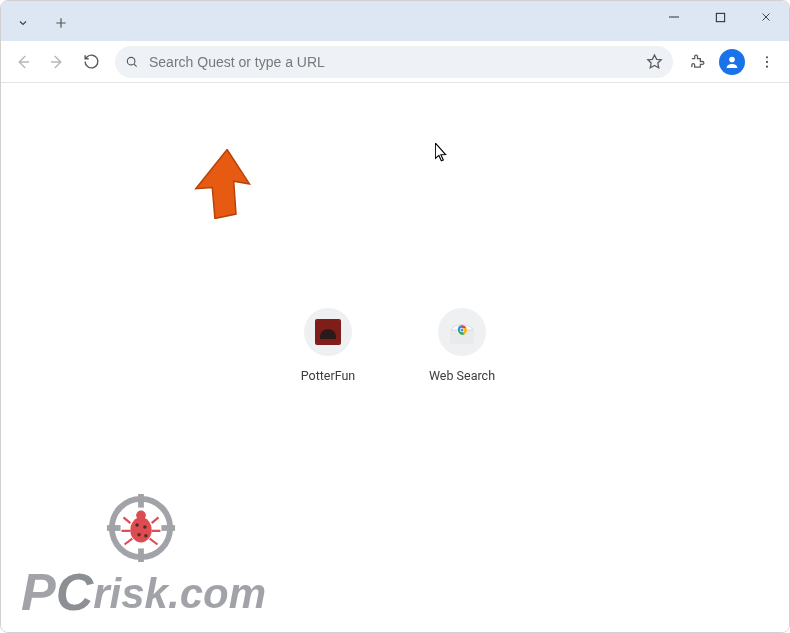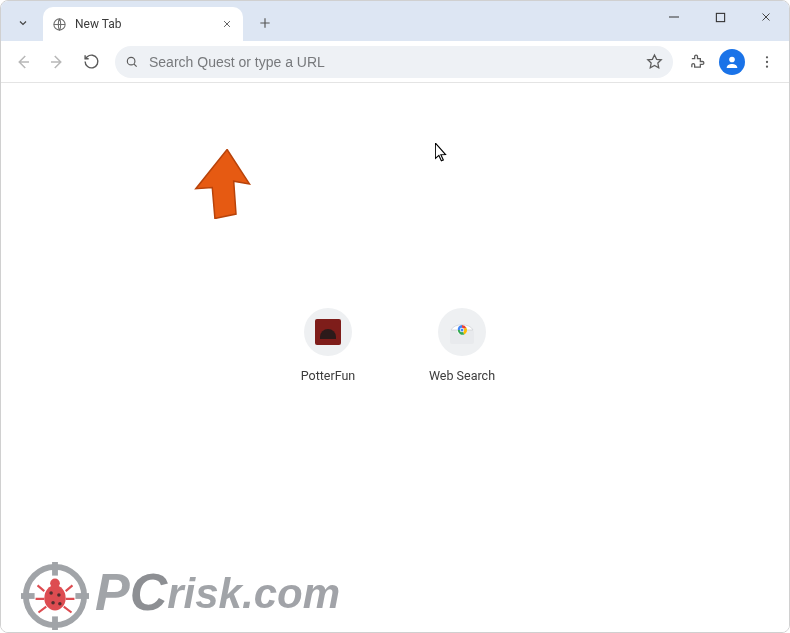--- a/index.html
+++ b/index.html
@@ -222,24 +222,26 @@
     position: absolute;
     left: 190px; top: 66px;
     width: 60px; height: 70px;
     pointer-events: none;
   }
 
   
   .watermark {
     position: absolute;
     left: 20px;
-    bottom: 2px;
-    display: flex;
+    bottom: 10px;
+    display: flex;
+    align-items: center;
     opacity: 0.82;
     pointer-events: none;
+    flex-direction: column;
   }
   .wm-bug {
     width: 68px; height: 68px;
     margin-right: 6px;
   }
   .wm-text {
     font-family: Arial, sans-serif;
     font-weight: 700;
     font-style: italic;
     font-size: 52px;
@@ -253,34 +255,20 @@
 <body>
 
 <div class="titlebar">
 
   <div class="tab-search-btn">
     <svg width="12" height="12" viewBox="0 0 24 24" fill="none" stroke="#444" stroke-width="2.4">
         <polyline points="6 9 12 15 18 9"></polyline>
       </svg>
   </div>
 
-  <div class="tab">
-    <span class="favicon">
-      <svg width="15" height="15" viewBox="0 0 24 24" fill="none" stroke="#6e6e6e" stroke-width="1.7">
-        <circle cx="12" cy="12" r="9"></circle>
-        <path d="M3 12h18M12 3c2.5 3 2.5 15 0 18M12 3c-2.5 3-2.5 15 0 18"></path>
-      </svg>
-    </span>
-    <span class="tab-title">New Tab</span>
-    <span class="tab-close">
-      <svg width="10" height="10" viewBox="0 0 24 24" stroke="#555" stroke-width="2.2">
-          <path d="M5 5l14 14M19 5L5 19"></path>
-        </svg>
-    </span>
-  </div>
 
   <div class="new-tab-btn">
     <svg width="14" height="14" viewBox="0 0 24 24" stroke="#555" stroke-width="2">
         <path d="M12 4v16M4 12h16"></path>
       </svg>
   </div>
 
   <div class="caption-flex"></div>
 
   <div class="caption-btns">

